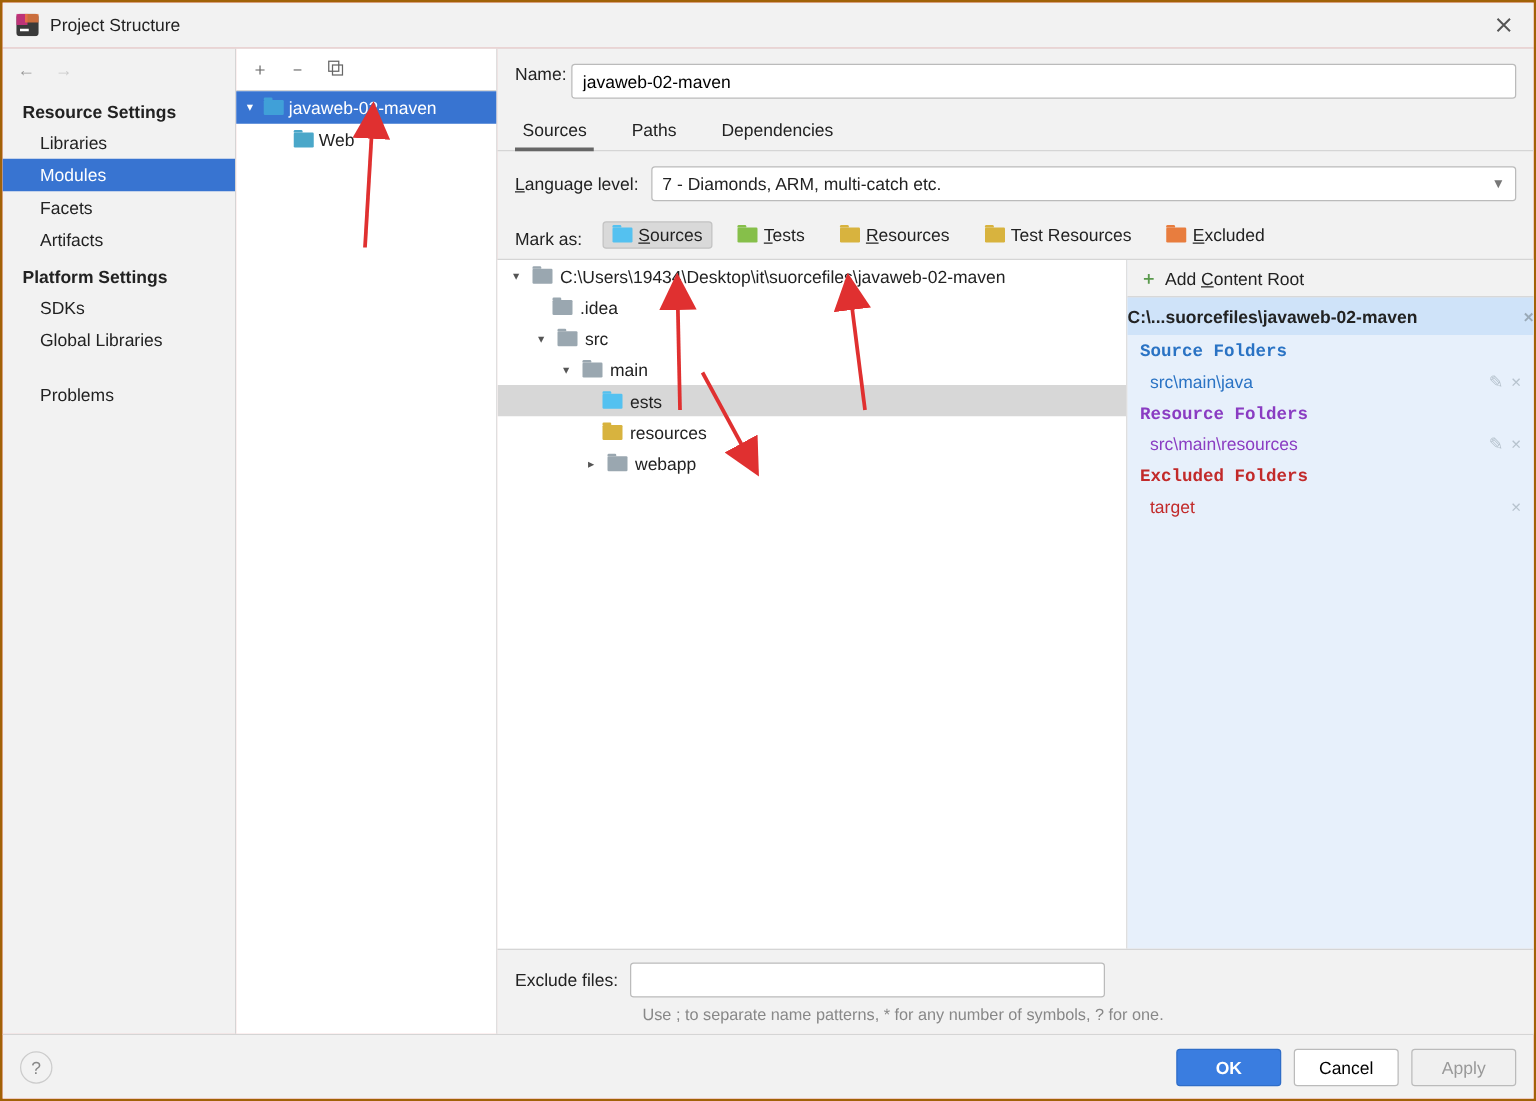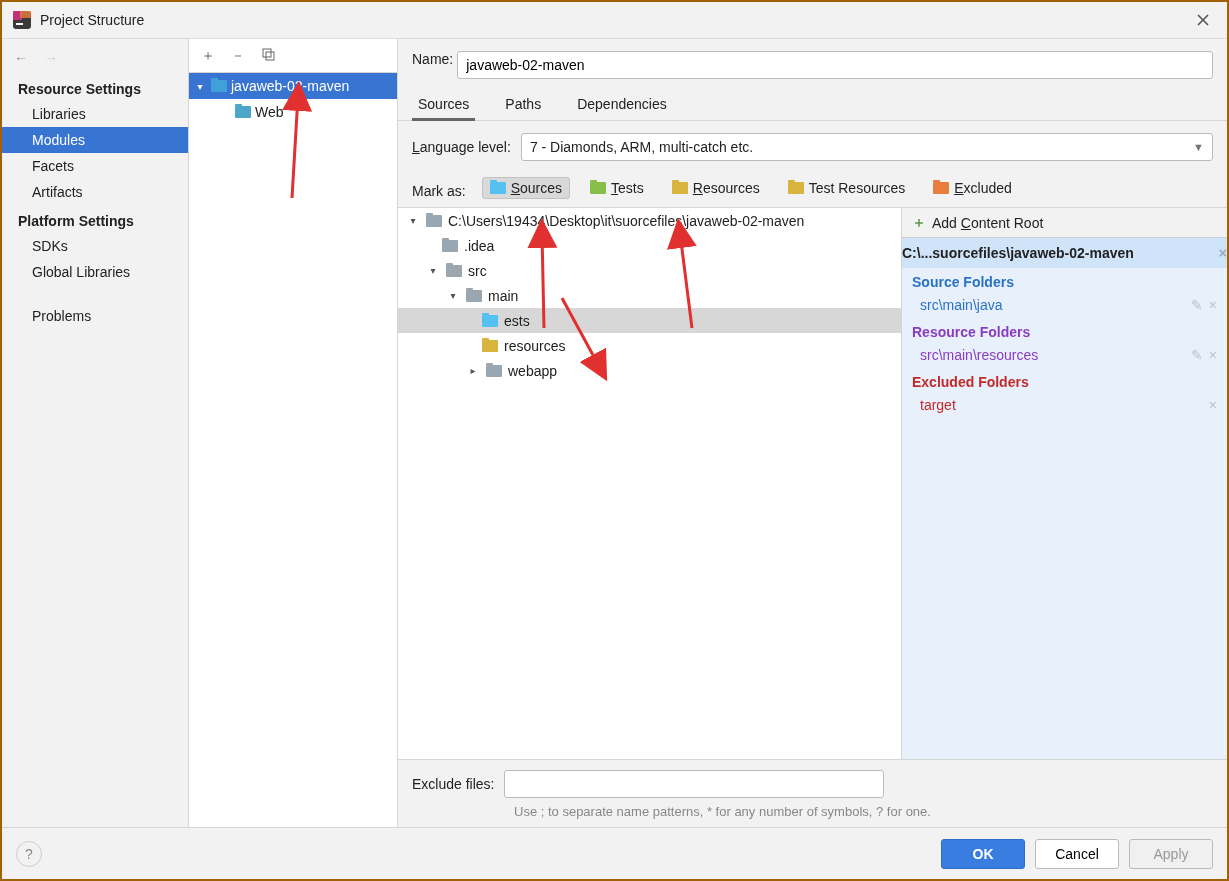--- a/index.html
+++ b/index.html
@@ -53,21 +53,21 @@
 .mid { flex:1; display:flex; min-height:0; border-top:1px solid #d5d5d5; }
 .srctree { flex:1; background:#fff; overflow:auto; border-right:1px solid #d5d5d5; }
 .srctree .row { height:25px; display:flex; align-items:center; gap:6px; }
 .srctree .row.selected { background:#d7d7d7; }
 .srctree .chev { width:14px; text-align:center; font-size:10px; color:#555; }
 .contentroot { width:325px; background:#e7f0fb; display:flex; flex-direction:column; font-size:14px; }
 .contentroot .addrow { height:30px; display:flex; align-items:center; padding:0 10px; background:#f2f2f2; border-bottom:1px solid #d0d0d0;}
 .contentroot .plus { color:#5a9a4d; font-weight:700; margin-right:6px; }
 .contentroot .pathrow { height:30px; display:flex; align-items:center; padding:0 0; background:#cfe3f9; font-weight:700; }
 .contentroot .pathrow .rm { margin-left:auto; color:#9aaab8; cursor:pointer; }
-.contentroot .section-title { padding:6px 10px 2px; font-weight:700; }
+.contentroot .section-title { padding:6px 10px 2px; font-weight:700;font-family:Liberation Mono, monospace; }
 .contentroot .entry { height:26px; display:flex; align-items:center; padding:0 10px 0 18px; gap:6px; }
 .contentroot .entry .rm { color:#b7c3ce; cursor:pointer; }
 .contentroot .entry .pen { color:#b7c3ce; margin-left:auto; cursor:pointer; }
 .srcblue { color:#2a73c4; }
 .resvio { color:#8a3cc2; }
 .excred { color:#c22a2a; }
 .excludebar { border-top:1px solid #d5d5d5; padding:10px 0 8px 0; display:flex; flex-direction:column; gap:6px; background:#f2f2f2;}
 .excludebar .row1 { display:flex; align-items:center; gap:10px; padding:0 14px;}
 .excludebar input { width:380px; height:28px; border:1px solid #bbb; border-radius:3px; padding:0 6px; }
 .excludebar .hint { color:#888; font-size:13px; padding-left:116px; max-width:600px; }

